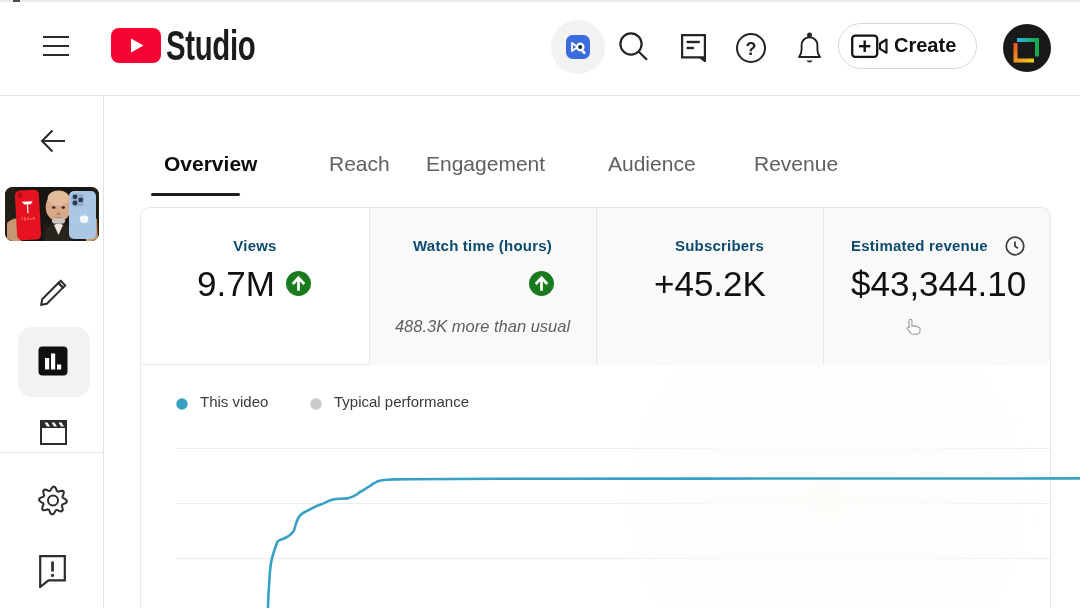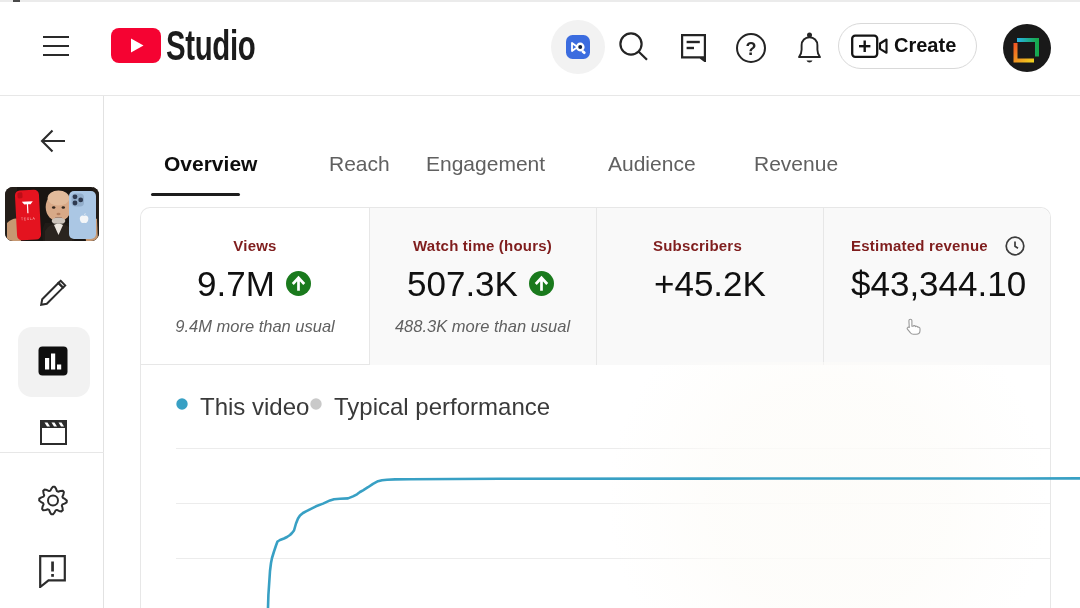--- a/index.html
+++ b/index.html
@@ -25,26 +25,26 @@
 
   
   .tab { top:152px; font-size:21px; color:#606060; }
   #tab-underline { left:151px; top:193px; width:89px; height:3px; background:#1d1d1d; border-radius:2px; }
 
   
   #card { left:140px; top:207px; width:911px; height:401px; background:#fff;
     border:1px solid #e7e7e7; border-bottom:none; border-radius:10px 10px 0 0; }
   #metricrow { left:0; top:0; width:909px; height:157px; border-bottom:1px solid #e7e7e7; }
   .mcard { top:0; height:157px; background:#f9f9f9; border-left:1px solid #e7e7e7; }
-  .mlabel { top:29px; width:100%; text-align:center; font-size:15px; font-weight:700; color:#7f1d1d; letter-spacing:.2px;}
+  .mlabel { top:29px; width:100%; text-align:center; font-size:15px; font-weight:700; color:#0c4a6e; letter-spacing:.2px;}
   .mnum { font-size:35px; color:#101010;text-align:center; }
   .msub { top:109px; width:100%; text-align:center; font-size:16.5px; font-style:italic; color:#606060; }
 
   .grid { height:1px; background:#ececec; left:176px; width:874px; }
-  .legtxt { top:393px; font-size:24px; color:#3a3a3a; }
+  .legtxt { top:393px; font-size:15px; color:#3a3a3a; }
 </style>
 </head>
 <body>
 <div id="page">
   <div class="abs" id="topstrip"></div>
   <div class="abs" id="topdash"></div>
   <div class="abs" id="header"></div>
 
   <div class="abs hbar" style="top:36px;"></div>
   <div class="abs hbar" style="top:45px;"></div>
@@ -203,31 +203,29 @@
     <div class="abs mcard" style="left:228px; width:227px; border-radius:0;"></div>
     <div class="abs mcard" style="left:455px; width:227px;"></div>
     <div class="abs mcard" style="left:682px; width:227px; border-radius:0 10px 0 0;"></div>
 
     <div class="abs mlabel" style="left:0; width:228px;">Views</div>
     <div class="abs mnum" style="left:56px; top:56px;">9.7M</div>
     <svg class="abs" style="left:145px; top:63px;" width="25" height="25" viewBox="0 0 24 24">
       <circle cx="12" cy="12" r="12" fill="#1a7a1d"></circle>
       <path d="M12 19 V8.5 M6.5 12.5 L12 6.5 L17.5 12.5" fill="none" stroke="#fff" stroke-width="2.6"></path>
     </svg>
-    <div class="abs msub" style="left:0; width:228px;">9.4M more than usual</div>
 
     <div class="abs mlabel" style="left:228px; width:227px;">Watch time (hours)</div>
-    <div class="abs mnum" style="left:266px; top:56px;">507.3K</div>
     <svg class="abs" style="left:388px; top:63px;" width="25" height="25" viewBox="0 0 24 24">
       <circle cx="12" cy="12" r="12" fill="#1a7a1d"></circle>
       <path d="M12 19 V8.5 M6.5 12.5 L12 6.5 L17.5 12.5" fill="none" stroke="#fff" stroke-width="2.6"></path>
     </svg>
     <div class="abs msub" style="left:228px; width:227px;">488.3K more than usual</div>
 
-    <div class="abs mlabel" style="left:433px; width:227px;padding-left:20px;">Subscribers</div>
+    <div class="abs mlabel" style="left:455px; width:227px;padding-left:20px;">Subscribers</div>
     <div class="abs mnum" style="left:513px; top:56px;">+45.2K</div>
 
     <div class="abs mlabel" style="left:682px; width:193px;">Estimated revenue</div>
     <svg class="abs" style="left:864px; top:28px;" width="20" height="20" viewBox="0 0 20 20">
       <circle cx="10" cy="10" r="8.8" fill="none" stroke="#3c3c3c" stroke-width="1.7"></circle>
       <path d="M10 5.5 V10.3 L13 12.2" fill="none" stroke="#3c3c3c" stroke-width="1.7"></path>
     </svg>
     <div class="abs mnum" style="left:710px; top:56px;">$43,344.10</div>
 
     <svg class="abs" style="left:764px; top:110px;" width="16" height="18" viewBox="0 0 16 18">

